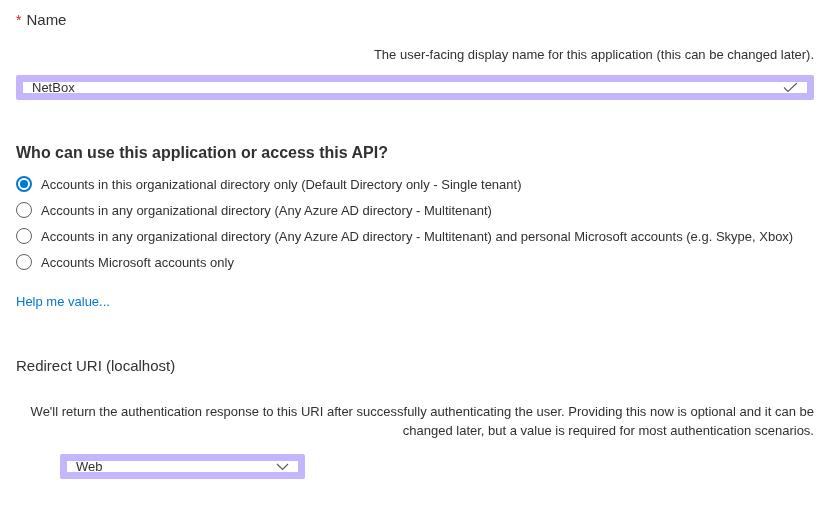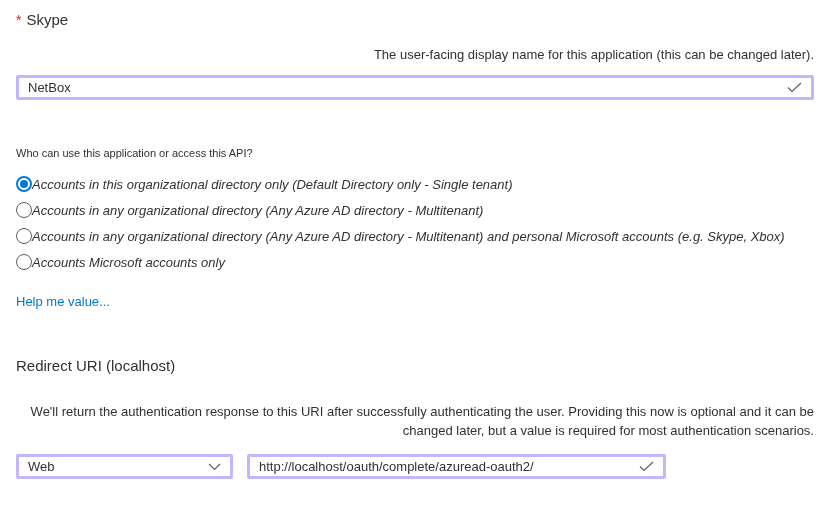--- a/index.html
+++ b/index.html
@@ -17,71 +17,71 @@
     margin: 0; color: #323130;
   }
   .req-marker { color: #e81123; margin-right: 5px; font-size: 14px; }
   .desc {
     font-size: 13px; line-height: 19px; margin-top: 15px;
     max-width: 798px; color: #323130; text-align: right;
   }
 
   .field {
     display: flex; align-items: center;
-    border: 3px solid #c4b5fd; border-radius: 2px;
+    border: 7px solid #c4b5fd; border-radius: 2px;
     height: 25px; padding: 0 9px; background: #fff;
   }
   .field input {
     border: none; outline: none; flex: 1; min-width: 0;
     font-family: "Liberation Sans", sans-serif; font-size: 13px;
     color: #323130; padding: 0; background: transparent;
   }
   .name-field { margin-top: 11px; width: 798px; }
 
   .section-2 { margin-top: 44px; }
-  .question { font-size: 11px; line-height: 18px; margin-top: 19px; }
+  .question { font-size: 16px; line-height: 18px; margin-top: 19px; font-weight: bold; }
 
   .radio-group { margin-top: 9px; }
   .radio-row { display: flex; align-items: center; height: 26px; cursor: pointer; }
   .radio {
     width: 16px; height: 16px; border-radius: 50%;
     border: 1px solid #605e5c; background: #fff;
     flex: 0 0 auto; position: relative;
   }
   .radio.selected { border: 2px solid #0078d4; }
   .radio.selected::after {
     content: ""; position: absolute; left: 50%; top: 50%;
     width: 8px; height: 8px; margin: -4px 0 0 -4px;
     border-radius: 50%; background: #0078d4;
   }
-  .radio-label { font-size: 13px; white-space: nowrap; font-style: italic; }
+  .radio-label { font-size: 13px; margin-left: 9px; white-space: nowrap; }
 
   .help-link {
     display: inline-block; margin-top: 19px;
     font-size: 13px; color: #0078d4; text-decoration: none; cursor: pointer;
   }
 
   .section-3 { margin-top: 46px; }
   .redirect-desc { margin-top: 27px; }
 
   .controls-row { display: flex; margin-top: 14px; align-items: center; }
   .platform-select {
-    width: 217px; cursor: pointer; justify-content: space-between;
+    width: 245px; cursor: pointer; justify-content: space-between; margin-left: 44px;
   }
   .platform-select .select-value { font-size: 13px; color: #323130; }
   .uri-field { width: 419px; margin-left: 14px; }
   .icon-svg { flex: 0 0 auto; display: block; }
 </style>
 </head>
 <body>
 
 <div class="page">
 
   <div>
-    <h2 class="section-title"><span class="req-marker">*</span><span>Skype</span></h2>
+    <h2 class="section-title"><span class="req-marker">*</span><span>Name</span></h2>
     <div class="desc">The user-facing display name for this application (this can be changed later).</div>
     <div class="field name-field">
       <input type="text" value="NetBox" style="">
       <svg class="icon-svg" width="15" height="11" viewBox="0 0 15 11">
         <polyline points="1,5.5 5,9.5 14,1" fill="none" stroke="#605e5c" stroke-width="1.2"></polyline>
       </svg>
     </div>
   </div>
 
   <div class="section-2">
@@ -113,22 +113,16 @@
     <h2 class="section-title">Redirect URI (localhost)</h2>
     <div class="desc redirect-desc">We'll return the authentication response to this URI after successfully authenticating the user. Providing this now is optional and it can be changed later, but a value is required for most authentication scenarios.</div>
 
     <div class="controls-row">
       <div class="field platform-select">
         <span class="select-value">Web</span>
         <svg class="icon-svg" width="13" height="8" viewBox="0 0 13 8">
           <polyline points="1,1 6.5,6.5 12,1" fill="none" stroke="#605e5c" stroke-width="1.2"></polyline>
         </svg>
       </div>
-      <div class="field uri-field">
-        <input type="text" value="http://localhost/oauth/complete/azuread-oauth2/" style="">
-        <svg class="icon-svg" width="15" height="11" viewBox="0 0 15 11">
-          <polyline points="1,5.5 5,9.5 14,1" fill="none" stroke="#605e5c" stroke-width="1.2"></polyline>
-        </svg>
-      </div>
     </div>
   </div>
 
 </div>
 
 </body></html>

